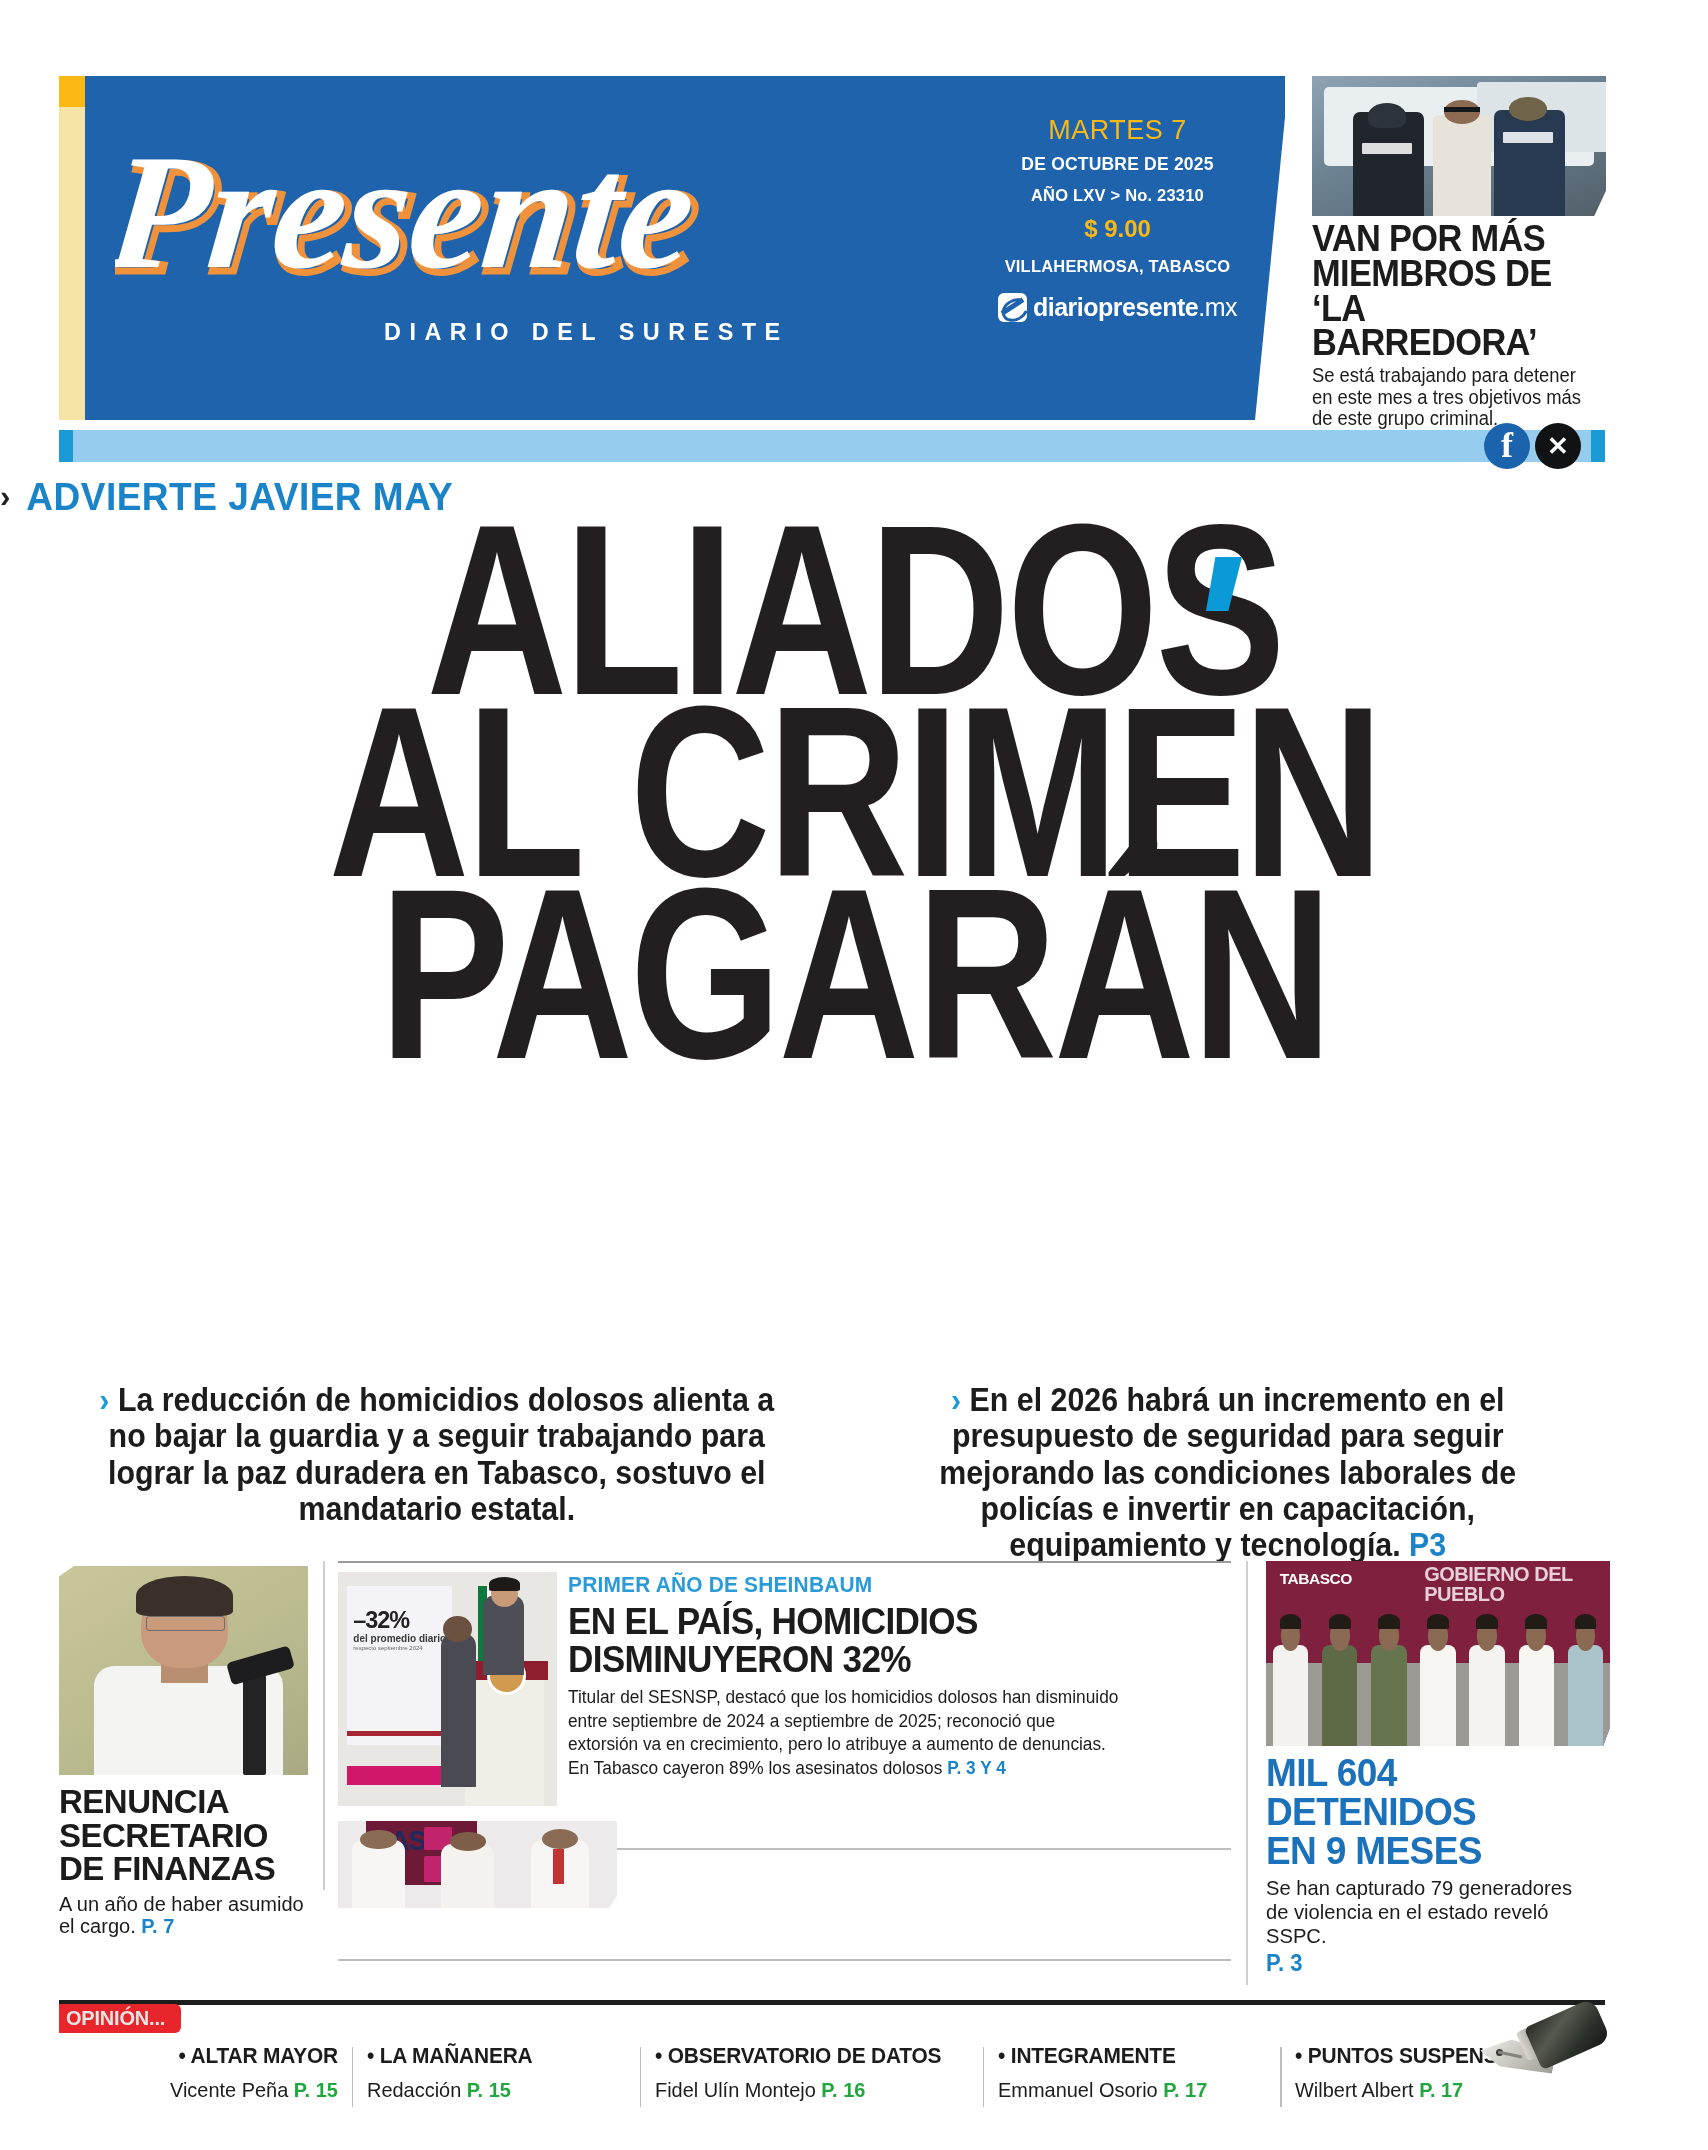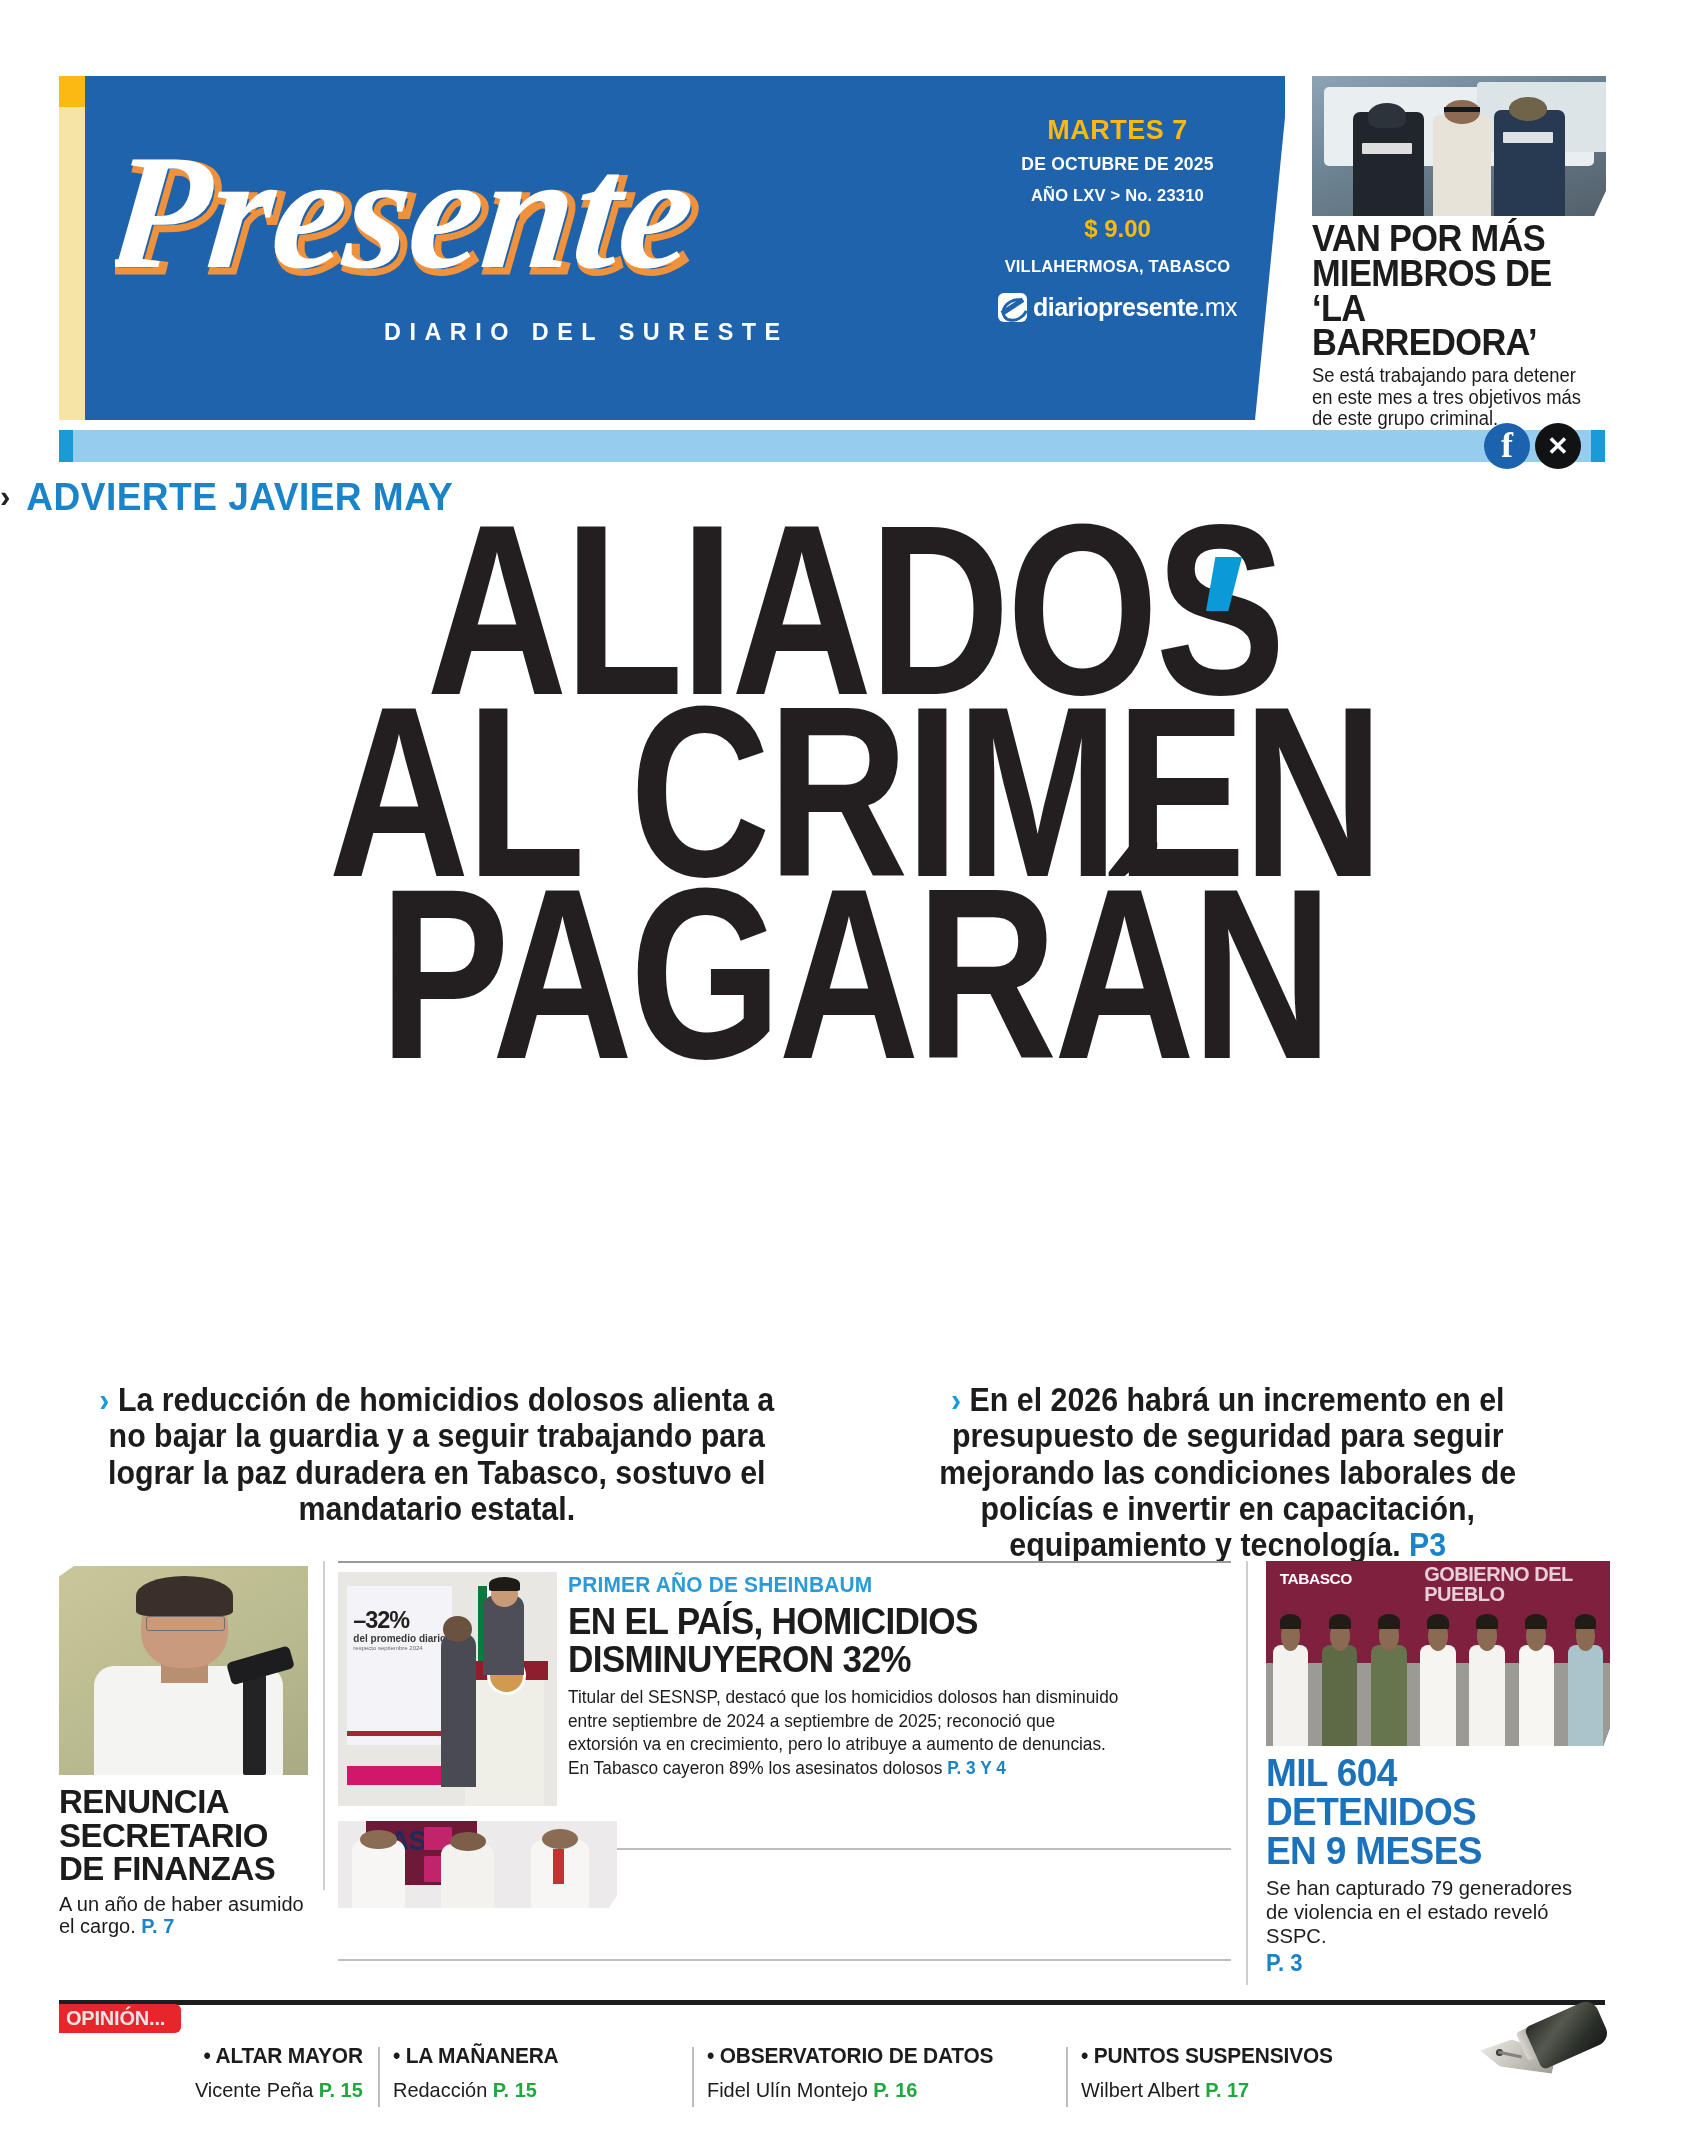--- a/index.html
+++ b/index.html
@@ -25,21 +25,21 @@
     position:absolute;left:115px;top:107px;width:798px;height:219px;
   }
   .logo-sub{
     position:absolute;left:384px;top:319px;
     color:#ffffff;font-size:23.4px;letter-spacing:8.5px;font-weight:700;
     font-family:"Liberation Sans", sans-serif;
   }
   .masthead-info{
     position:absolute;left:978px;top:115px;width:279px;text-align:center;
   }
-  .mi-date{color:#fcb813;font-size:27px;font-weight:700;letter-spacing:0.5px;font-family:"Liberation Sans", sans-serif;}
+  .mi-date{color:#fcb813;font-size:27px;font-weight:400;letter-spacing:0.5px;font-family:"Liberation Sans", sans-serif;}
   .mi-date2{color:#ffffff;font-size:17.5px;font-weight:900;margin-top:7.5px;letter-spacing:0.2px;}
   .mi-year{color:#ffffff;font-size:16.5px;font-weight:900;margin-top:11px;letter-spacing:0.2px;}
   .mi-price{color:#fcb813;font-size:24px;font-weight:900;margin-top:10px;}
   .mi-city{color:#ffffff;font-size:16.5px;font-weight:900;margin-top:14px;letter-spacing:0.2px;}
   .mi-web{margin-top:17px;display:flex;align-items:center;justify-content:center;gap:6px;}
   .mi-web-icon{width:29px;height:29px;background:#fff;border-radius:6px;position:relative;overflow:hidden;}
   .mi-web-icon::after{
     content:"";position:absolute;left:3.5px;top:6.5px;width:22px;height:16px;
     border:3.5px solid #1f63ad;border-radius:50%;transform:rotate(-30deg);
     border-right-color:transparent;
@@ -523,20 +523,24 @@
           <div class="op-author"><span>Vicente Peña</span> <span class="op-page">P. 15</span></div>
         </div>
         <div class="op-item" style="width: 299px;">
           <div class="op-name"><span class="op-dot">•</span> <span>LA MAÑANERA</span></div>
           <div class="op-author"><span>Redacción</span> <span class="op-page">P. 15</span></div>
         </div>
         <div class="op-item" style="width: 359px;">
           <div class="op-name"><span class="op-dot">•</span> <span>OBSERVATORIO DE DATOS</span></div>
           <div class="op-author"><span>Fidel Ulín Montejo</span> <span class="op-page">P. 16</span></div>
         </div>
+        <div class="op-item" style="width: 309px;">
+          <div class="op-name"><span class="op-dot">•</span> <span>INTEGRAMENTE</span></div>
+          <div class="op-author"><span>Emmanuel Osorio</span> <span class="op-page">P. 17</span></div>
+        </div>
         <div class="op-item" style="width: 339px;">
           <div class="op-name"><span class="op-dot">•</span> <span>PUNTOS SUSPENSIVOS</span></div>
           <div class="op-author"><span>Wilbert Albert</span> <span class="op-page">P. 17</span></div>
         </div>
       </div>
     <div class="op-pen">
       <div class="nib"></div>
         <div class="hole"></div>
         <div class="slit"></div>
       <div class="ring"></div>

